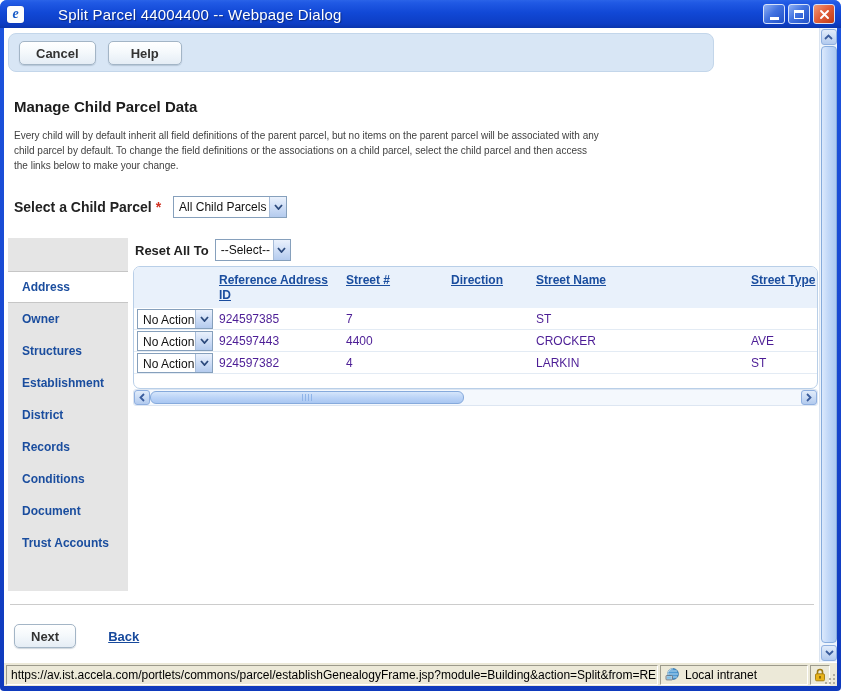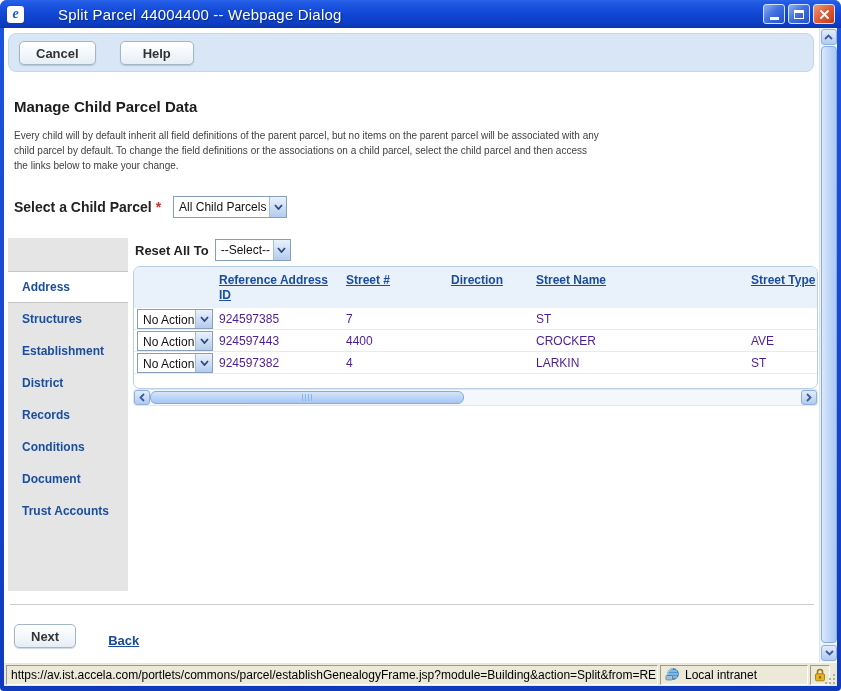--- a/index.html
+++ b/index.html
@@ -34,23 +34,23 @@
   }
   .winbtn.close { background: linear-gradient(135deg,#f09a78 0%,#e2603c 45%,#c03a14 100%); }
   .glyph-min { width:9px; height:3px; background:#fff; margin-top:9px; }
   .glyph-max { width:10px; height:9px; border:1px solid #fff; border-top:3px solid #fff; }
 
   
   .client { position:absolute; top:28px; left:4px; width:833px; height:658px; background:#fff; }
 
   
   .toolbar {
-    position:absolute; left:4px; top:5px; width:806px; height:39px;
+    position:absolute; left:4px; top:5px; width:706px; height:39px;
     background:#d8e6f5; border:1px solid #c3d6ea; border-radius:8px;
-    display:flex; align-items:flex-start; padding:7px 0 0 10px; gap:24px;
+    display:flex; align-items:flex-start; padding:7px 0 0 10px; gap:12px;
   }
   .xp-btn {
     height:24px; padding:0 16px; border:1px solid #a3b5c6; border-radius:5px;
     background: linear-gradient(180deg,#ffffff 0%,#f5f9fc 45%,#e5edf5 100%);
     font: 700 13px "Liberation Sans", sans-serif; color:#333;
     box-shadow: 0 1px 1px rgba(120,140,160,.35);
   }
   .xp-btn.wide { padding:0 22px; }
 
   .page-heading { position:absolute; left:10px; top:70px; font-size:15px; font-weight:700; color:#1c1c1c; }
@@ -132,21 +132,21 @@
   }
   .vscroll .vs-arrow { width:16px; height:16px; margin:1px auto; }
   .vs-thumb {
     position:absolute; left:1px; top:18px; width:16px; height:597px; border-radius:4px;
     background: linear-gradient(90deg,#dcE9fc 0%,#c2d8f8 45%,#abc9f2 100%);
     border:1px solid #88acdc;
   }
 
   
   .divider { position:absolute; left:6px; top:576px; width:804px; height:1px; background:#cccccc; }
-  .footer-row { position:absolute; left:10px; top:596px; display:flex; align-items:flex-end; gap:32px; }
+  .footer-row { position:absolute; left:10px; top:596px; display:flex; align-items:center; gap:32px; }
   .back-link { font-size:13px; font-weight:700; color:#17499c; text-decoration:underline; cursor:pointer; }
 
   
   .statusbar {
     position:absolute; left:0; bottom:0; width:833px; height:24px;
     background:#ece9d8; border-top:1px solid #fff;
   }
   .sb-panel {
     position:absolute; top:2px; height:20px;
     border:1px solid; border-color:#9c9a8c #ffffff #ffffff #9c9a8c;
@@ -200,20 +200,23 @@
             </svg>
           </span>
       </span>
     </div>
 
     <div class="sidebar">
       <div class="side-item selected">
           <span>Address</span>
         </div>
       <div class="side-item">
+          <span>Owner</span>
+        </div>
+      <div class="side-item">
           <span>Structures</span>
         </div>
       <div class="side-item">
           <span>Establishment</span>
         </div>
       <div class="side-item">
           <span>District</span>
         </div>
       <div class="side-item">
           <span>Records</span>

